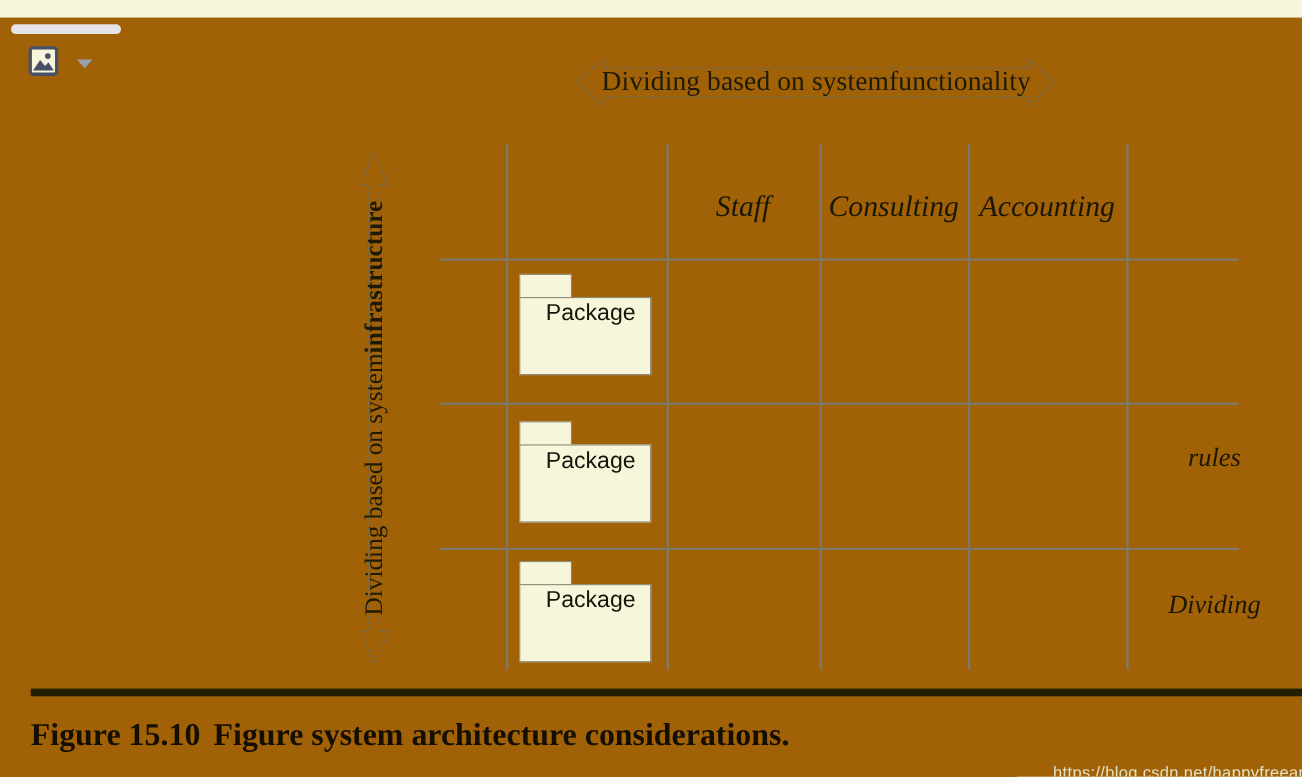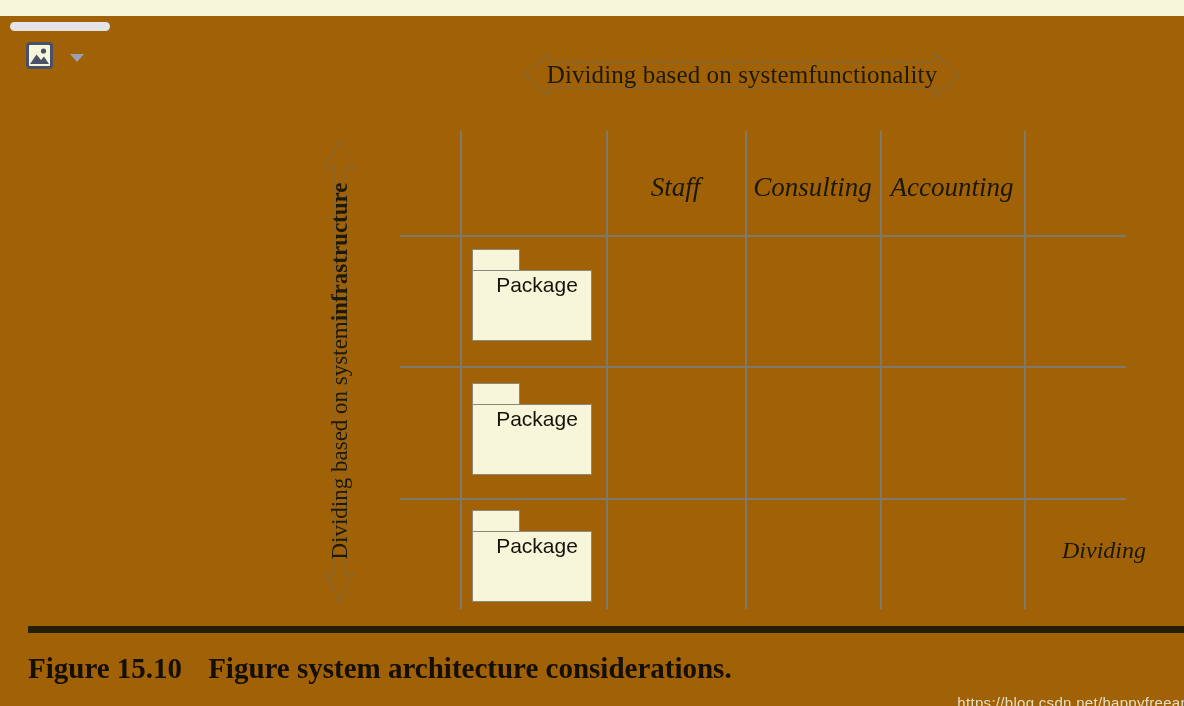--- a/index.html
+++ b/index.html
@@ -183,21 +183,21 @@
   .caption-text {
     position: absolute;
     left: 28px; top: 636px;
     width: 1000px;
     font-family: "Liberation Serif", serif;
     font-weight: bold;
     font-size: 29px;
     color: #140f02;
     white-space: nowrap;
   }
-  .caption-text .cap-num { margin-right: 26px; text-align: right; }
+  .caption-text .cap-num { margin-right: 12px; text-align: right; }
 
   
   .watermark {
     position: absolute;
     right: 8px;
     top: 678px;
     font-family: "Liberation Sans", sans-serif;
     font-size: 15px;
     color: #e3e0c6;
     letter-spacing: .3px;
@@ -258,20 +258,21 @@
 
   <div class="hline" style="top:219px;"></div>
   <div class="hline" style="top:350px;"></div>
   <div class="hline" style="top:482px;"></div>
 
   <div class="col-head" style="left:606px; width:139px;">Staff</div>
   <div class="col-head" style="left:745px; width:135px;">Consulting</div>
   <div class="col-head" style="left:880px; width:144px;">Accounting</div>
 
   <div class="row-label" style="top:388px;">
+    <div>rules</div>
   </div>
   <div class="row-label" style="top:521px;">
     <div>Dividing</div>
   </div>
 
   <div class="pkg" style="left:472px; top:233px;">
     <div class="pkg-tab"></div>
     <div class="pkg-body"></div>
     <div class="pkg-label">Package</div>
   </div>

